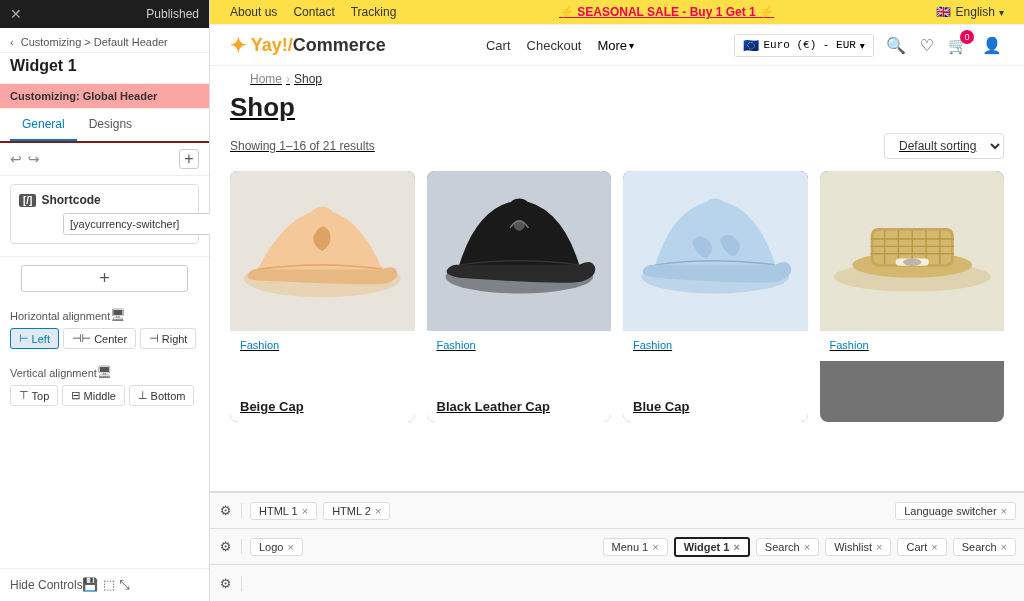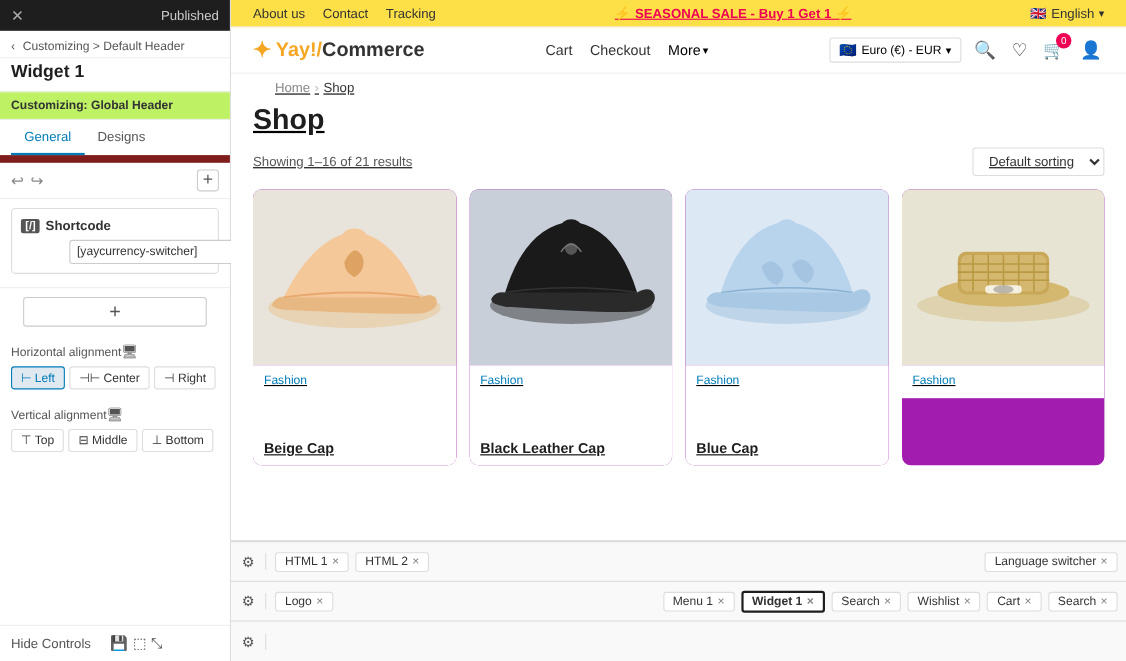--- a/index.html
+++ b/index.html
@@ -40,27 +40,27 @@
       font-size: 16px;
       font-weight: 600;
       color: #1e1e1e;
       padding: 4px 10px 8px;
     }
     .customizing-label {
       font-size: 11px;
       font-weight: 600;
       color: #333;
       padding: 6px 10px;
-      background: #bef264;
+      background: #fca5a5;
       border-top: 1px solid #eee;
       border-bottom: 1px solid #eee;
     }
     .tabs-row {
       display: flex;
-      border-bottom: 7px solid #7f1d1d;
+      border-bottom: 2px solid #7f1d1d;
       padding: 0 10px;
     }
     .tab-item {
       padding: 8px 12px;
       font-size: 12px;
       cursor: pointer;
       color: #555;
       border-bottom: 2px solid transparent;
     }
     .tab-item.active {
@@ -170,21 +170,21 @@
       color: #007cba;
     }
     .hide-controls {
       margin-top: auto;
       border-top: 1px solid #eee;
       padding: 8px 10px;
       font-size: 12px;
       color: #555;
       display: flex;
       align-items: center;
-      gap: 18px;
+      gap: 0;
       cursor: pointer;
     }
     .hide-controls-icons { display: flex; gap: 4px; }
 
     
     .main-area {
       flex: 1;
       display: flex;
       flex-direction: column;
       overflow: hidden;
@@ -294,21 +294,21 @@
     }
 
     .products-grid {
       display: grid;
       grid-template-columns: repeat(4, 1fr);
       gap: 12px;
     }
     .product-card {
       border-radius: 8px;
       overflow: hidden;
-      background: #a21caf;
+      background: #737373;
     }
     .product-img {
       width: 100%;
       height: 160px;
       display: flex;
       align-items: center;
       justify-content: center;
       background: #e8eef5;
       overflow: hidden;
     }
@@ -513,21 +513,21 @@
       <a>Checkout</a>
       <span class="more-btn">
         <span>More</span>
         <span style="font-size:10px;">▾</span>
       </span>
     </nav>
 
     <div class="store-header-right">
       <div style="display:flex;align-items:center;border:1px solid #ddd;border-radius:3px;padding:3px 8px;gap:4px;cursor:pointer;">
         <span>🇪🇺</span>
-        <span style="font-size:11px;">Euro (€) - EUR</span>
+        <span style="font-size:11px;font-family:Liberation Mono, monospace;">Euro (€) - EUR</span>
         <span style="font-size:10px;">▾</span>
       </div>
       <button class="icon-btn">🔍</button>
       <button class="icon-btn">♡</button>
       <button class="icon-btn" style="position:relative;">
         🛒<span style="position:absolute;top:-4px;right:-4px;background:#e05;color:#fff;font-size:9px;border-radius:50%;width:14px;height:14px;display:flex;align-items:center;justify-content:center;">0</span>
       </button>
       <button class="icon-btn">👤</button>
     </div>
   </div>

